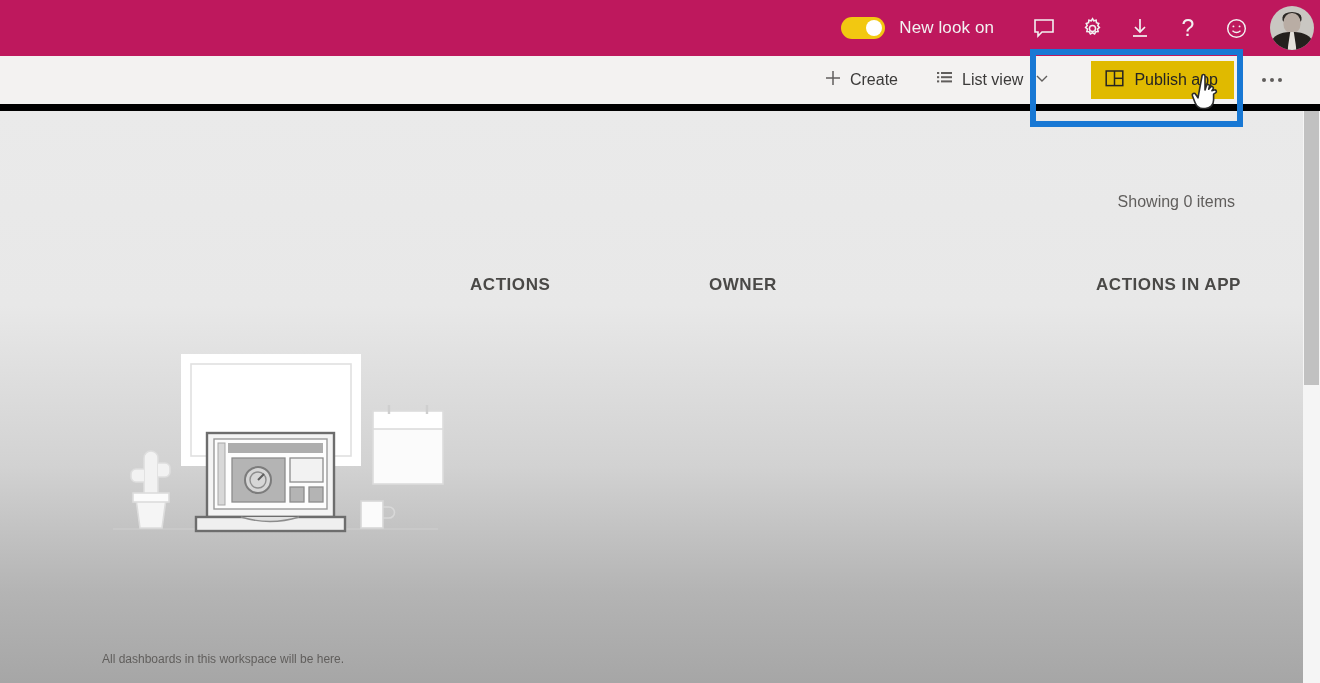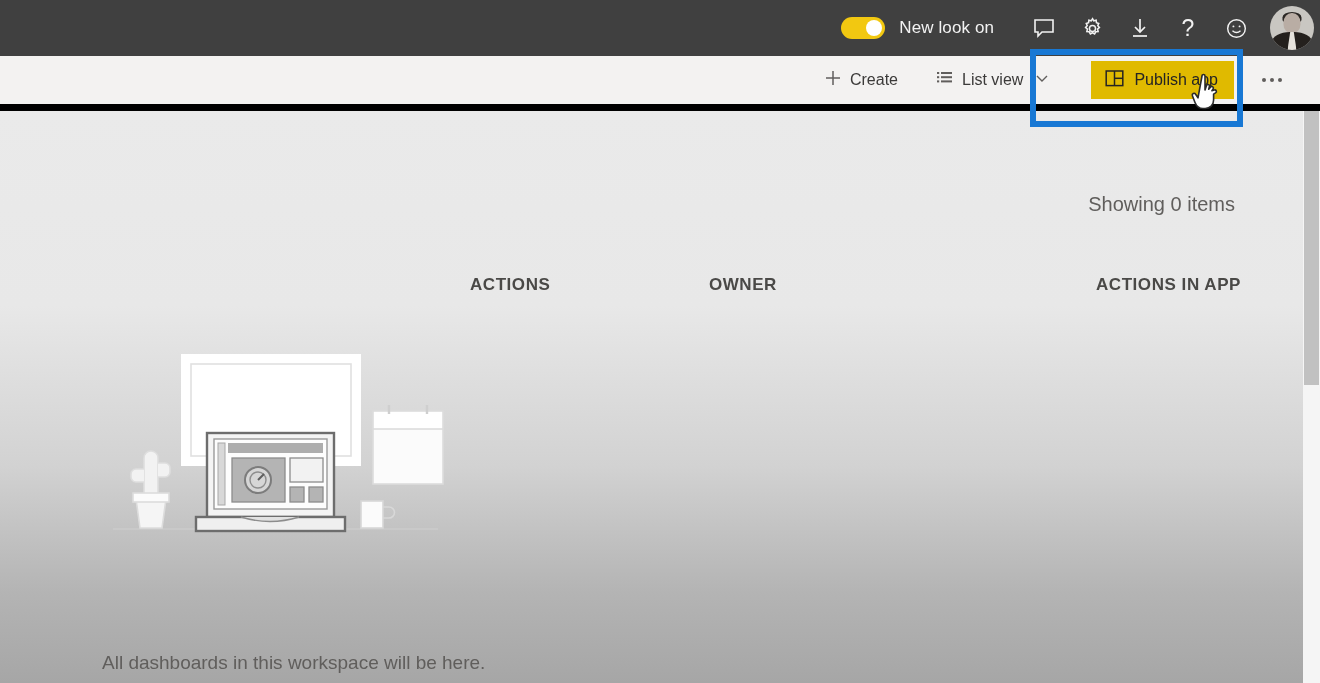--- a/index.html
+++ b/index.html
@@ -9,21 +9,21 @@
     font-family: "Liberation Sans", sans-serif;
     background: #e9e9e9;
   }
 
   #app { position: relative; width: 1320px; height: 683px; overflow: hidden; }
 
   
   .topbar {
     position: absolute; top: 0; left: 0;
     width: 1320px; height: 56px;
-    background: #404040;
+    background: #be185d;
     display: flex; align-items: center; justify-content: flex-end;
     padding-right: 0;
   }
   .topbar-right { display: flex; align-items: center; height: 56px; }
 
   .toggle-wrap { display: flex; align-items: center; margin-right: 4px; }
   .toggle {
     width: 44px; height: 22px; border-radius: 11px;
     background: #f2c811; position: relative; cursor: pointer;
     margin-right: 14px; margin-left: 6px;
@@ -141,21 +141,21 @@
   
   .content {
     position: absolute; top: 111px; left: 0;
     width: 1320px; height: 572px;
     background: linear-gradient(to bottom, #eaeaea 0%, #e8e8e8 34%, #d2d2d2 62%, #b4b4b4 84%, #a6a6a6 100%);
     overflow: hidden;
   }
 
   .showing-row {
     position: absolute; right: 85px; top: 82px;
-    color: #605e5c; font-size: 20px;
+    color: #605e5c; font-size: 16px;
   }
 
   .col-headers { position: absolute; top: 164px; left: 0; width: 1298px; }
   .col-h {
     position: absolute;
     font-size: 17px; font-weight: bold;
     color: #4a4947; letter-spacing: .55px;
   }
   .col-actions  { left: 470px; }
   .col-owner    { left: 709px; }
@@ -163,21 +163,21 @@
 
   
   .illus { position: absolute; left: 108px; top: 232px; width: 350px; height: 200px; }
 
   .empty-title {
     position: absolute; left: 76px; top: 478px;
     font-size: 29px; color: #605e5c; font-weight: normal;
   }
   .empty-sub {
     position: absolute; left: 102px; top: 541px;
-    font-size: 19px; color: #605e5c;
+    font-size: 12px; color: #605e5c;
   }
 
   
   .scrolltrack {
     position: absolute; right: 0; top: 111px;
     width: 17px; height: 572px;
     background: #f5f5f5;
   }
   .scrollthumb {
     position: absolute; right: 1px; top: 0px;

